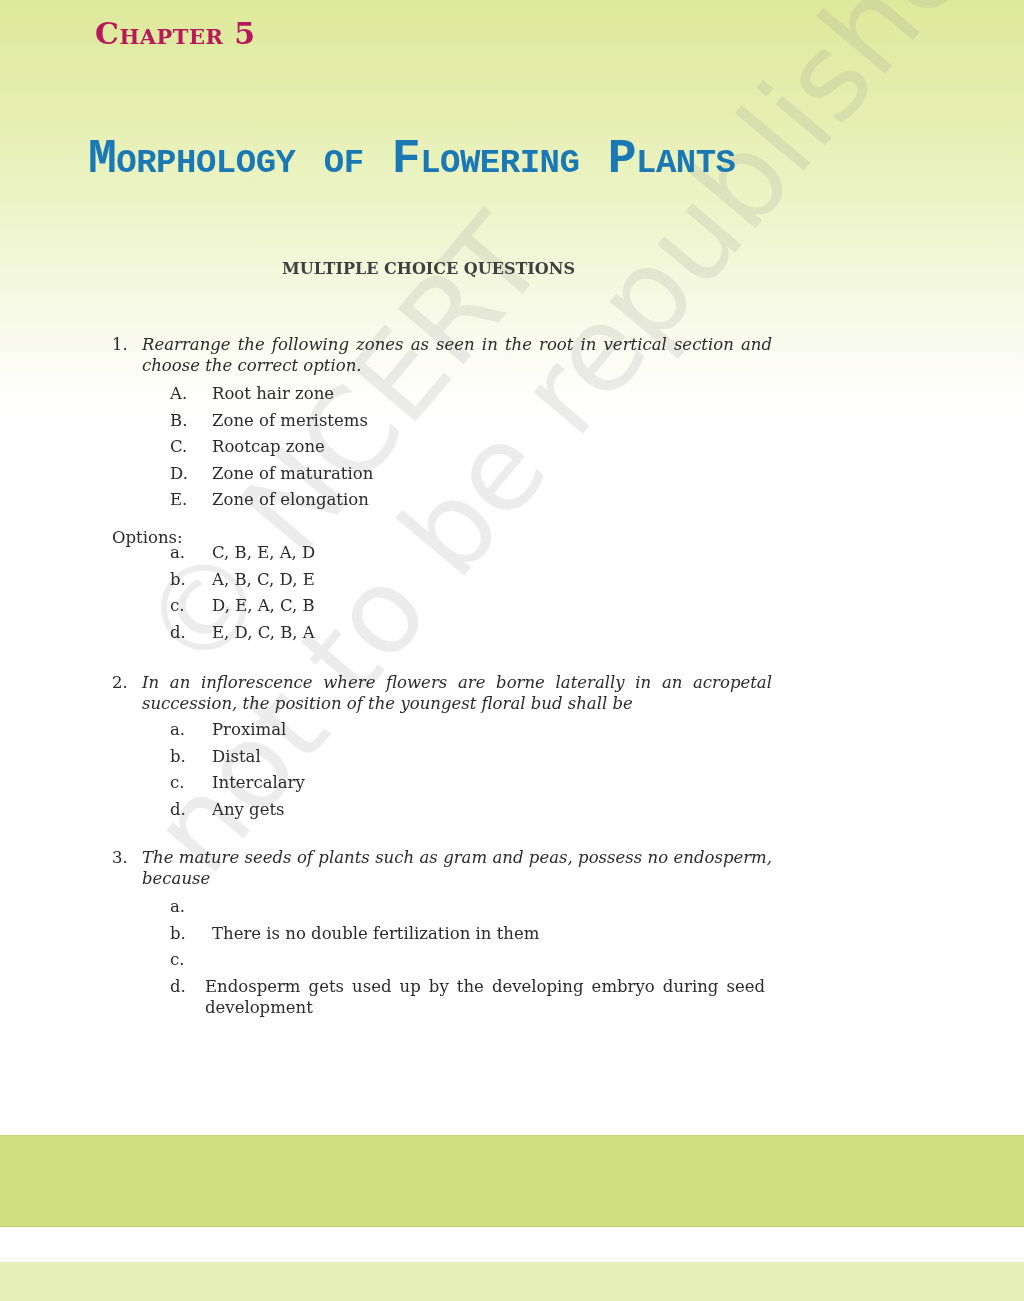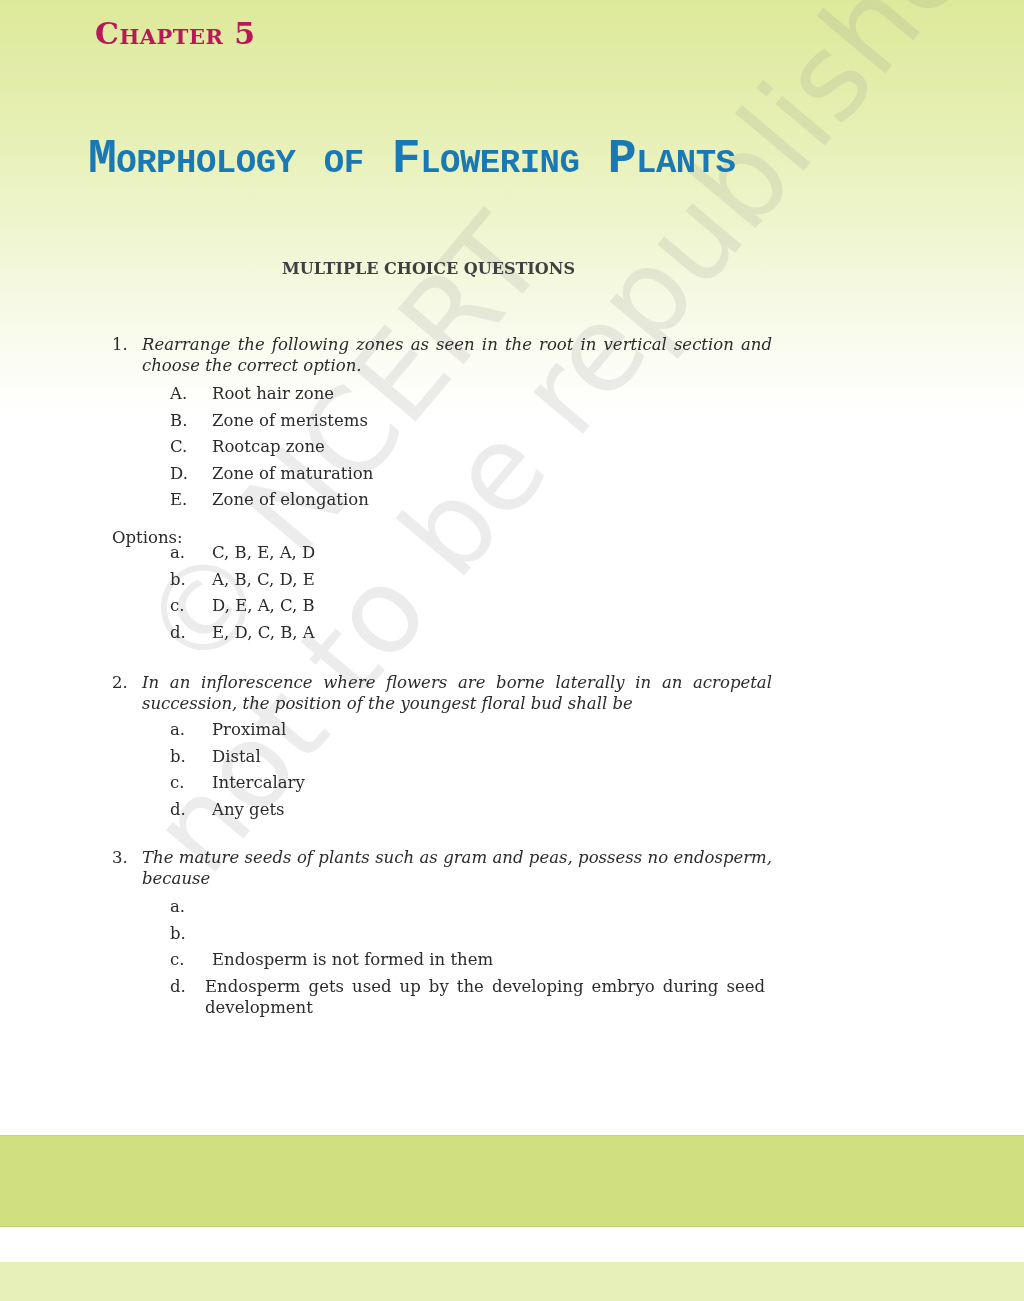--- a/index.html
+++ b/index.html
@@ -127,24 +127,24 @@
 <div class="q" style="top:847px;">
   <span class="qnum">3.</span>
   <div class="qtext">The mature seeds of plants such as gram and peas, possess no endosperm, because</div>
 </div>
 <div class="opts" style="top:896px;">
   <div class="opt">
       <span class="lbl">a.</span>
     </div>
   <div class="opt">
       <span class="lbl">b.</span>
+      <span class="txt">There is no double fertilization in them</span>
     </div>
   <div class="opt">
       <span class="lbl">c.</span>
-      <span class="txt">Endosperm is not formed in them</span>
     </div>
   <div class="opt wrap">
       <span class="lbl">d.</span>
       <span class="txt">Endosperm gets used up by the developing embryo during seed development</span>
     </div>
 </div>
 
 <div class="band1"></div>
 <div class="band2"></div>
 

